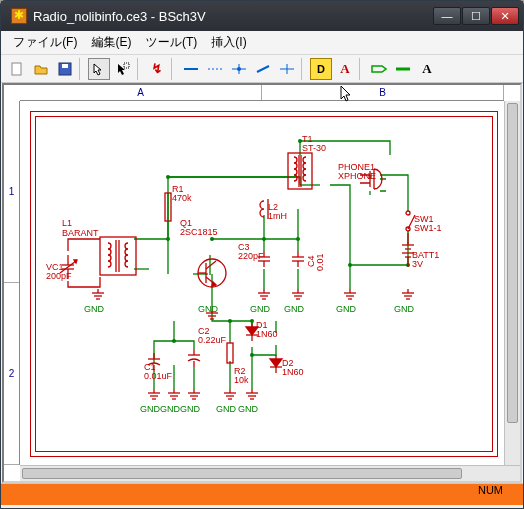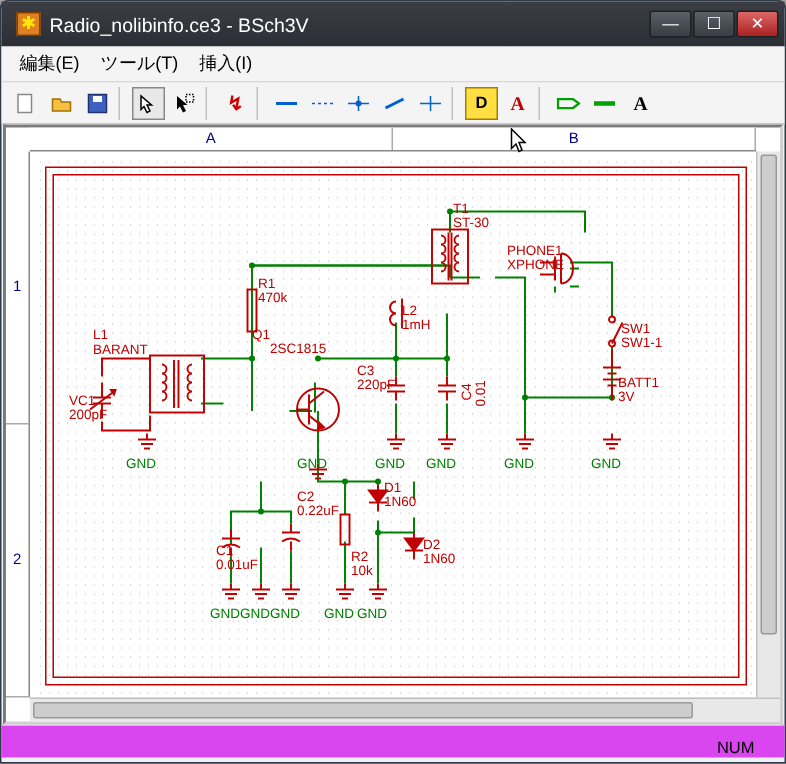--- a/index.html
+++ b/index.html
@@ -24,41 +24,42 @@
 .ruler-v { top:16px; left:0; width:16px; bottom:16px; border-right:1px solid #888; display:flex; flex-direction:column; }
 .rseg { flex:1; display:flex; align-items:center; justify-content:center; color:#008; font-size:10px; border-right:1px solid #aaa; }
 .ruler-v .rseg { border-right:none; border-bottom:1px solid #aaa; }
 .sheet { position:absolute; left:20px; top:20px; width:480px; height:358px; background:#fff; }
 .dotgrid { position:absolute; inset:0; background-image:radial-gradient(circle,#bbb 0.5px,transparent 0.5px); background-size:6px 6px; }
 .frame { position:absolute; left:6px; top:6px; right:6px; bottom:6px; border:1.5px solid #c00000; }
 .frame::after { content:""; position:absolute; inset:4px; border:1px solid #c00000; }
 svg.schem { position:absolute; left:6px; top:6px; right:6px; bottom:6px; width:468px; height:346px; }
 .lbl { position:absolute; font-size:9px; color:#c00000; white-space:pre; line-height:1.1; font-family:Arial,sans-serif; }
 .lblg { color:#008000; }
-.statusbar { height:22px; background:#d946ef; border-top:1px solid #c8c8c8; display:flex; align-items:flex-end; justify-content:flex-end; padding:0 20px; font-size:11px; }
+.statusbar { height:22px; background:#f97316; border-top:1px solid #c8c8c8; display:flex; align-items:flex-start; justify-content:flex-end; padding:0 20px; font-size:11px; }
 .scroll-h { position:absolute; left:16px; right:0; bottom:0; height:16px; background:#e8e8e8; border-top:1px solid #c0c0c0; }
 .scroll-v { position:absolute; top:16px; right:0; bottom:16px; width:16px; background:#e8e8e8; border-left:1px solid #c0c0c0; }
 .scroll-thumb { background:#cdcdcd; border:1px solid #999; border-radius:2px; position:absolute; }
 .cursor { position:absolute; width:14px; height:20px; z-index:10; }
 </style>
 </head>
 <body>
 
 <div class="window">
   <div class="titlebar">
     <div class="icon"></div>
     <div class="title">Radio_nolibinfo.ce3 - BSch3V</div>
     <div class="winbtns">
       <div class="winbtn">—</div>
       <div class="winbtn">☐</div>
       <div class="winbtn close">✕</div>
     </div>
   </div>
 
   <div class="menubar">
+    <span class="mitem">ファイル(F)</span>
     <span class="mitem">編集(E)</span>
     <span class="mitem">ツール(T)</span>
     <span class="mitem">挿入(I)</span>
   </div>
 
   <div class="toolbar">
     <div class="tbtn">
         <svg width="16" height="16">
           <rect x="3" y="2" width="9" height="12" fill="#fff" stroke="#888"></rect>
         </svg>
@@ -336,21 +337,21 @@
       </svg>
 
       <div class="lbl" style="left:278px; top:30px">T1</div>
       <div class="lbl" style="left:278px; top:39px">ST-30</div>
       <div class="lbl" style="left:314px; top:58px">PHONE1</div>
       <div class="lbl" style="left:314px; top:67px">XPHONE</div>
       <div class="lbl" style="left:148px; top:80px">R1</div>
       <div class="lbl" style="left:148px; top:89px">470k</div>
       <div class="lbl" style="left:244px; top:98px">L2</div>
       <div class="lbl" style="left:244px; top:107px">1mH</div>
-      <div class="lbl" style="left:144px; top:114px">Q1</div>
+      <div class="lbl" style="left:156px; top:114px">Q1</div>
       <div class="lbl" style="left:156px; top:123px">2SC1815</div>
       <div class="lbl" style="left:38px; top:114px">L1
 BARANT</div>
       <div class="lbl" style="left:390px; top:110px">SW1</div>
       <div class="lbl" style="left:390px; top:119px">SW1-1</div>
       <div class="lbl" style="left:22px; top:158px">VC1</div>
       <div class="lbl" style="left:22px; top:167px">200pF</div>
       <div class="lbl" style="left:214px; top:138px">C3</div>
       <div class="lbl" style="left:214px; top:147px">220pF</div>
       <div class="lbl" style="left:283px; top:162px;transform:rotate(-90deg);transform-origin:left top">C4</div>

